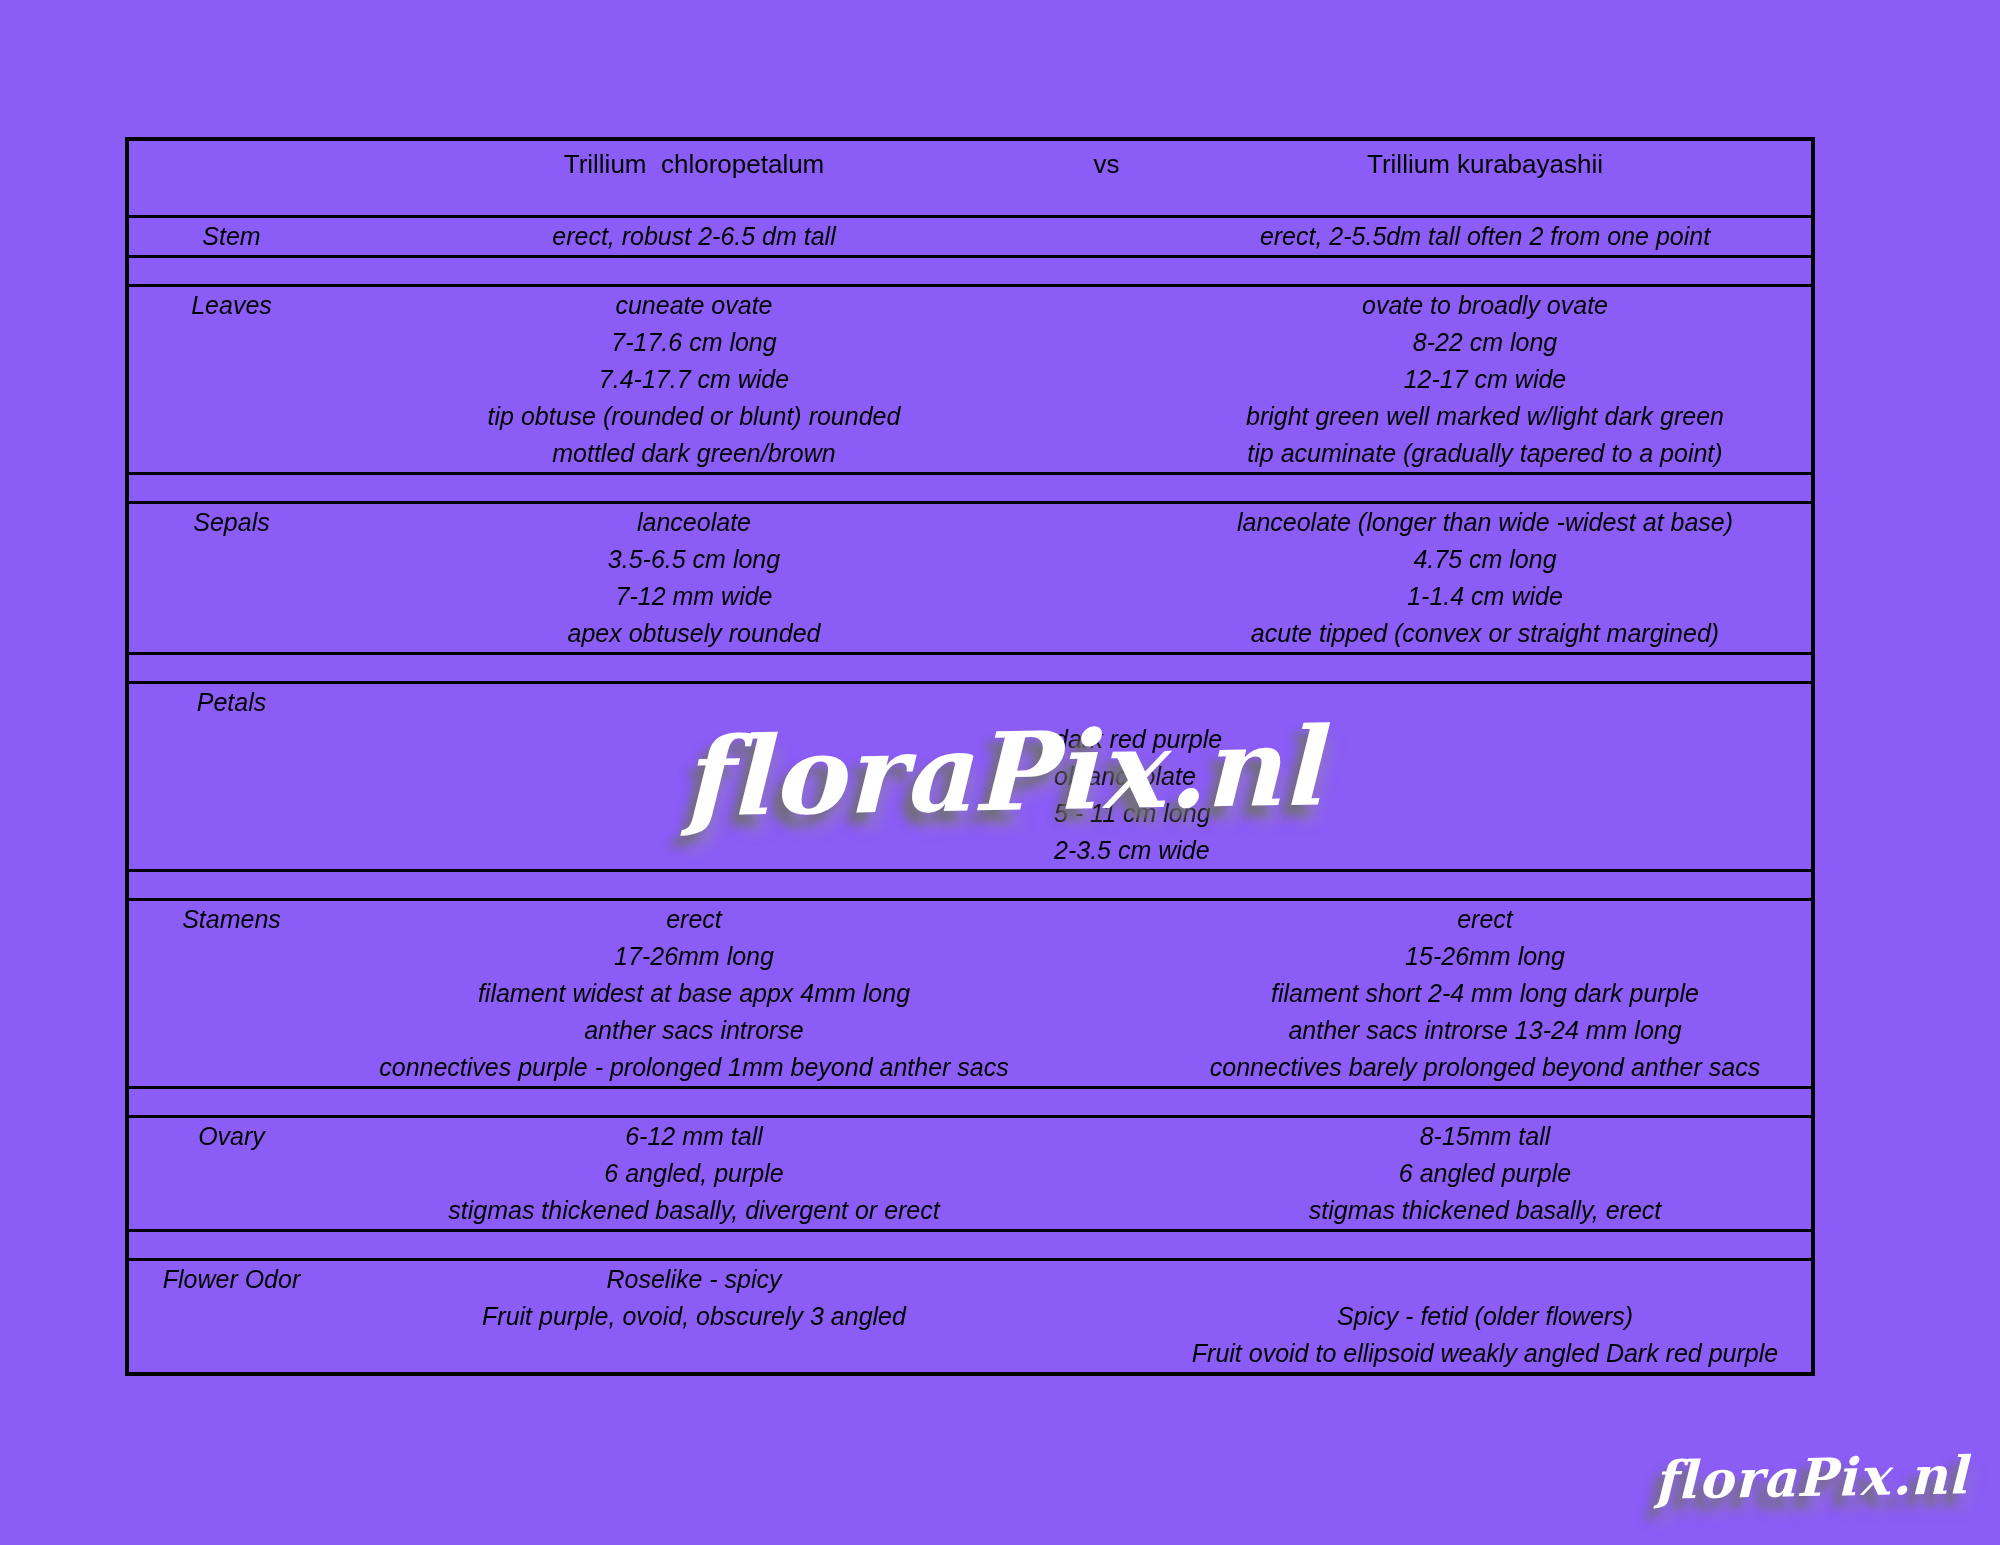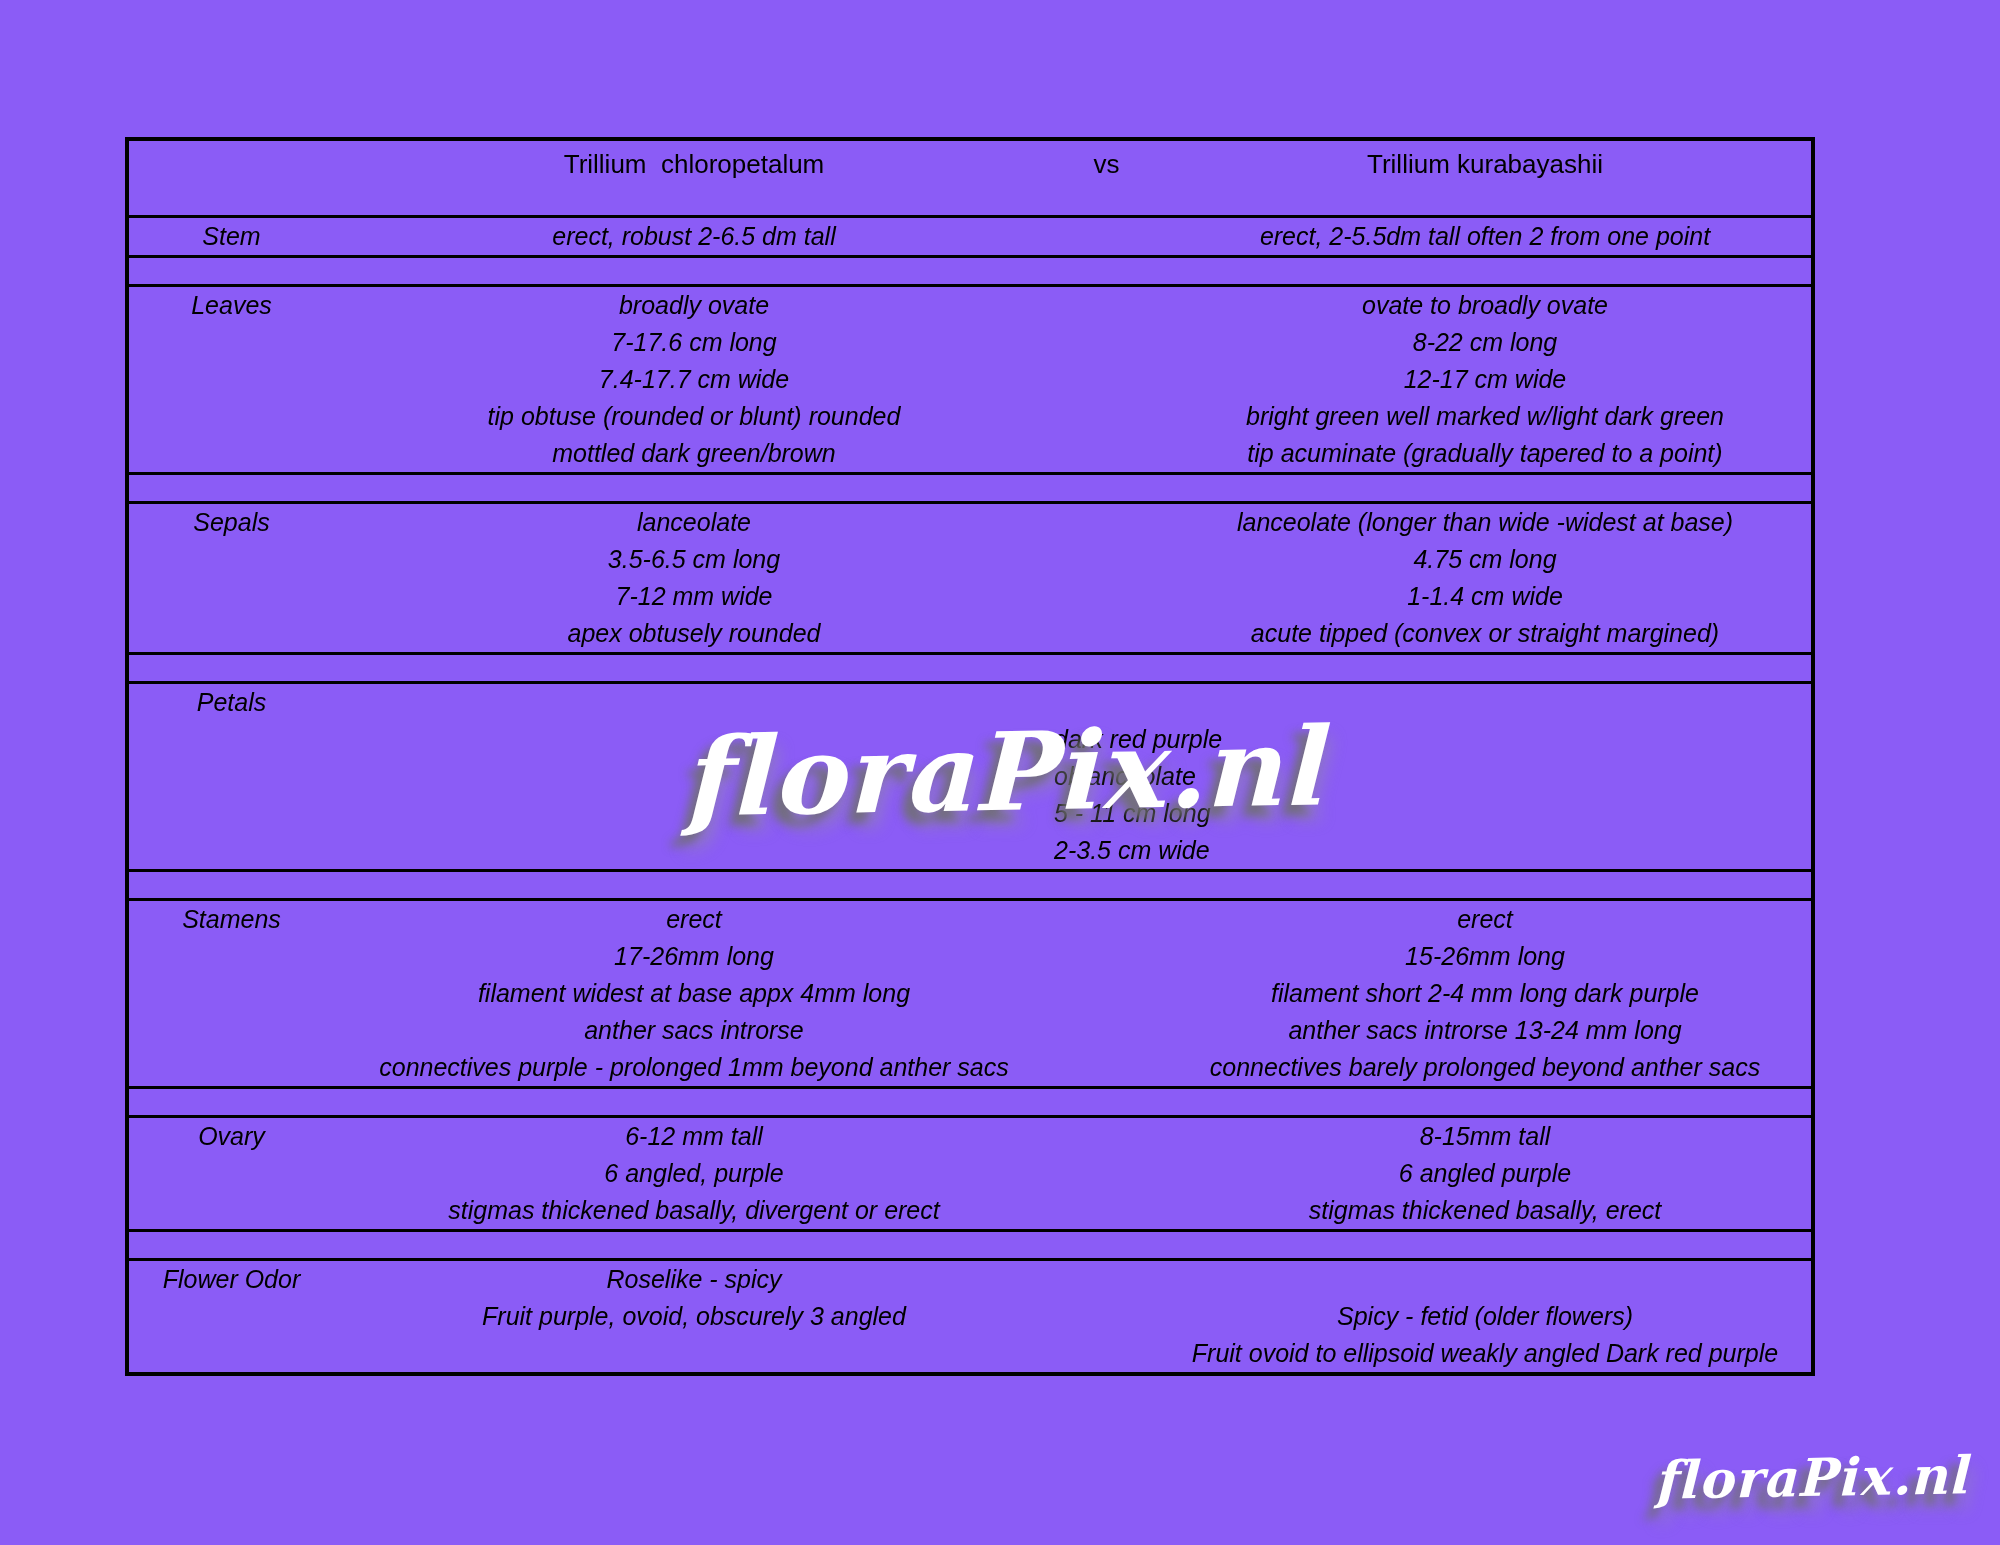--- a/index.html
+++ b/index.html
@@ -63,21 +63,21 @@
     <div id="sections">
         <div class="row section-row">
           <div class="cell label-cell line">Stem</div>
           <div class="cell"><div class="line">erect, robust 2-6.5 dm tall</div></div>
           <div class="cell"></div>
           <div class="cell"><div class="line">erect, 2-5.5dm tall often 2 from one point</div></div>
         </div>
         <div class="row spacer-row"></div>
         <div class="row section-row">
           <div class="cell label-cell line">Leaves</div>
-          <div class="cell"><div class="line">broadly ovate</div><div class="line">7-17.6 cm long</div><div class="line">7.4-17.7 cm wide</div><div class="line">tip obtuse (rounded or blunt) rounded</div><div class="line">mottled dark green/brown</div></div>
+          <div class="cell"><div class="line">cuneate ovate</div><div class="line">7-17.6 cm long</div><div class="line">7.4-17.7 cm wide</div><div class="line">tip obtuse (rounded or blunt) rounded</div><div class="line">mottled dark green/brown</div></div>
           <div class="cell"></div>
           <div class="cell"><div class="line">ovate to broadly ovate</div><div class="line">8-22 cm long</div><div class="line">12-17 cm wide</div><div class="line">bright green well marked w/light dark green</div><div class="line">tip acuminate (gradually tapered to a point)</div></div>
         </div>
         <div class="row spacer-row"></div>
         <div class="row section-row">
           <div class="cell label-cell line">Sepals</div>
           <div class="cell"><div class="line">lanceolate</div><div class="line">3.5-6.5 cm long</div><div class="line">7-12 mm wide</div><div class="line">apex obtusely rounded</div></div>
           <div class="cell"></div>
           <div class="cell"><div class="line">lanceolate (longer than wide -widest at base)</div><div class="line">4.75 cm long</div><div class="line">1-1.4 cm wide</div><div class="line">acute tipped (convex or straight margined)</div></div>
         </div>

